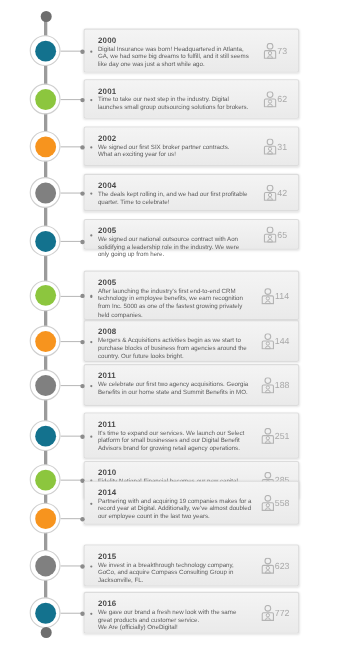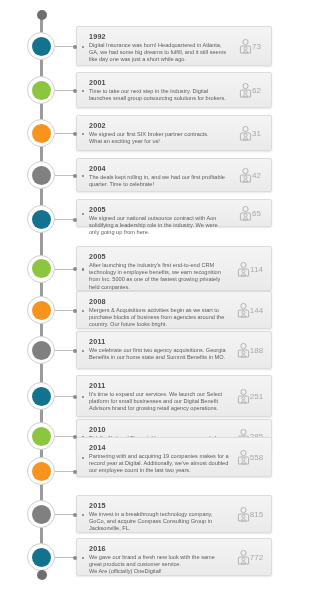--- a/index.html
+++ b/index.html
@@ -175,21 +175,21 @@
 
       <div class="connector" style="top:46px"></div>
 
       <div class="card" style="top:26px; height:40px">
 
         <div class="card-bullet">
           <span></span>
         </div>
 
         <div class="card-body">
-          <div class="card-year">1992</div>
+          <div class="card-year">2000</div>
           <div class="card-text">Digital Insurance was born!  Headquartered in Atlanta, GA, we had some big dreams to fulfill, and it still seems like day one was just a short while ago.</div>
         </div>
 
         <div class="badge">
           <span>
     <svg width="13" height="15" viewBox="0 0 13 15" aria-hidden="true">
       <circle cx="6.5" cy="3" r="2.6" fill="none" stroke="#b4b4b4" stroke-width="1"></circle>
       <path d="M1.4 14 L1.4 8.2 Q1.4 7 2.6 7 L10.4 7 Q11.6 7 11.6 8.2 L11.6 14 Z" fill="none" stroke="#b4b4b4" stroke-width="1"></path>
       <circle cx="6.5" cy="9.3" r="1.5" fill="none" stroke="#b4b4b4" stroke-width="0.9"></circle>
       <path d="M4.3 14 Q4.3 11.6 6.5 11.6 Q8.7 11.6 8.7 14 Z" fill="none" stroke="#b4b4b4" stroke-width="0.9"></path>
@@ -530,21 +530,21 @@
 
         <div class="badge">
           <span>
     <svg width="13" height="15" viewBox="0 0 13 15" aria-hidden="true">
       <circle cx="6.5" cy="3" r="2.6" fill="none" stroke="#b4b4b4" stroke-width="1"></circle>
       <path d="M1.4 14 L1.4 8.2 Q1.4 7 2.6 7 L10.4 7 Q11.6 7 11.6 8.2 L11.6 14 Z" fill="none" stroke="#b4b4b4" stroke-width="1"></path>
       <circle cx="6.5" cy="9.3" r="1.5" fill="none" stroke="#b4b4b4" stroke-width="0.9"></circle>
       <path d="M4.3 14 Q4.3 11.6 6.5 11.6 Q8.7 11.6 8.7 14 Z" fill="none" stroke="#b4b4b4" stroke-width="0.9"></path>
     </svg>
             </span>
-          <span class="badge-count">815</span>
+          <span class="badge-count">623</span>
         </div>
       </div>
       </div>
       <div class="row" style="top: 0px;">
       <div class="node" style="top:543px">
         <span class="bead" style="background:#13728e"></span>
       </div>
 
       <div class="connector" style="top:557px"></div>
 

